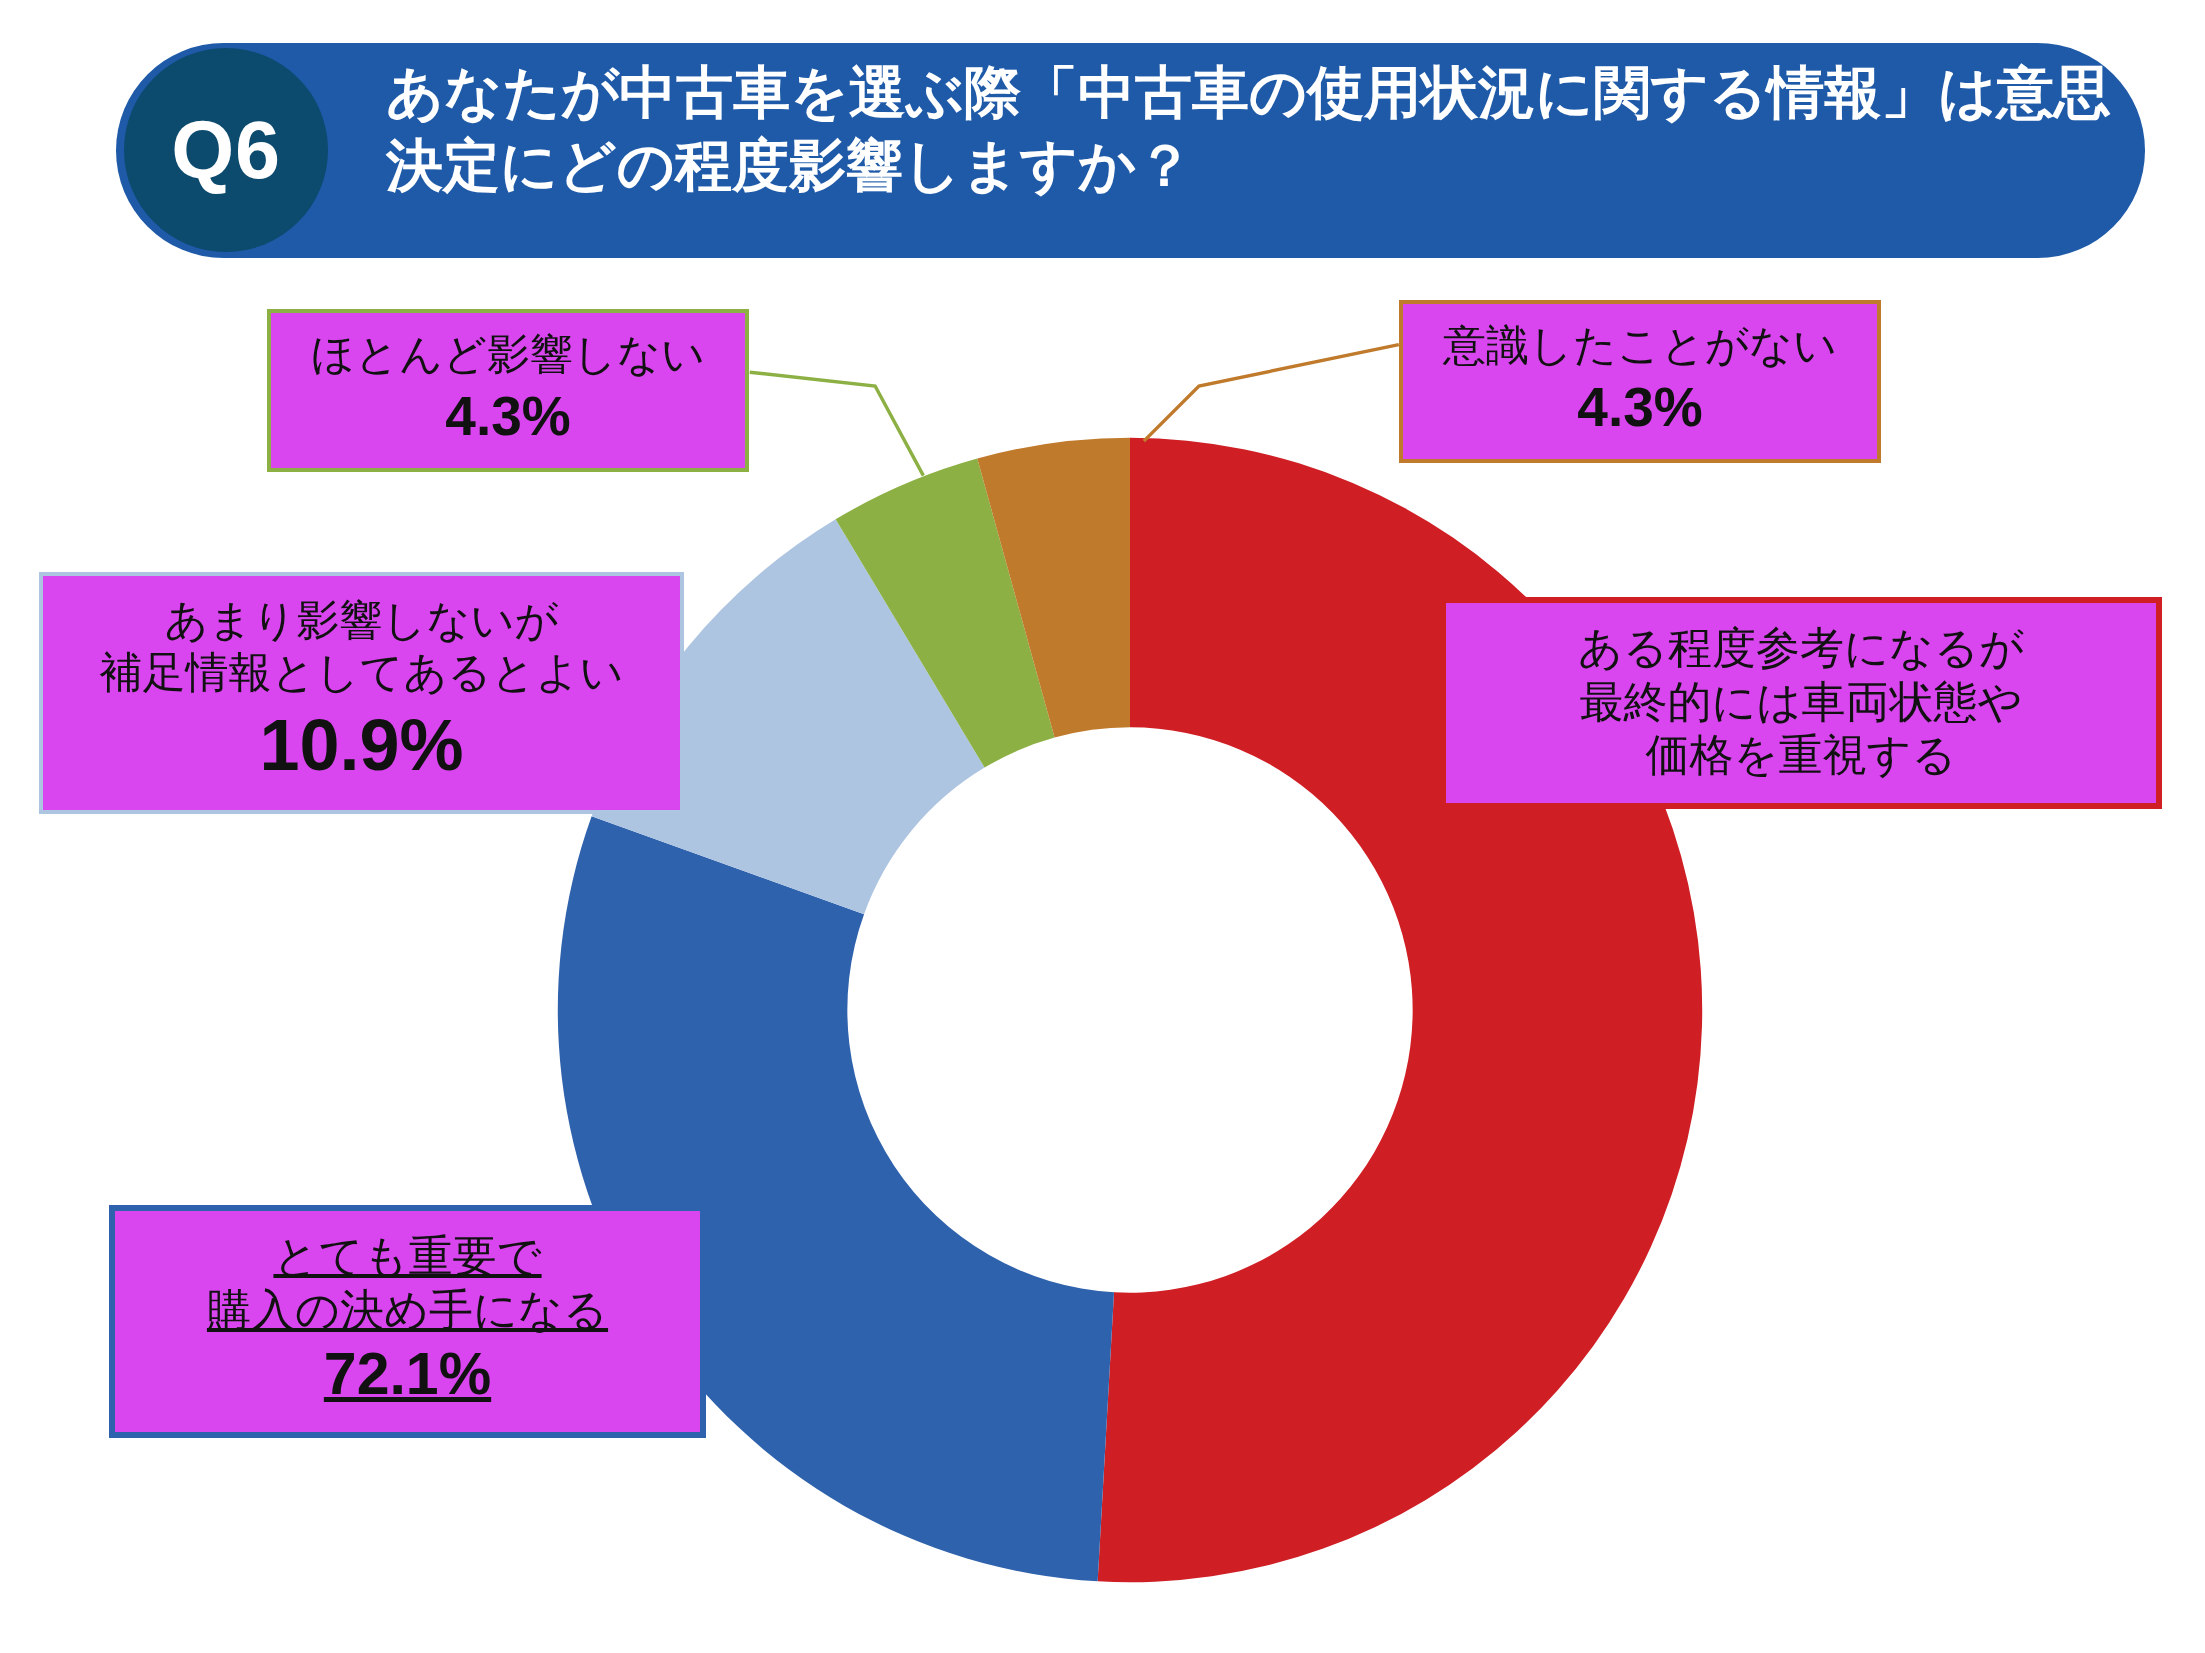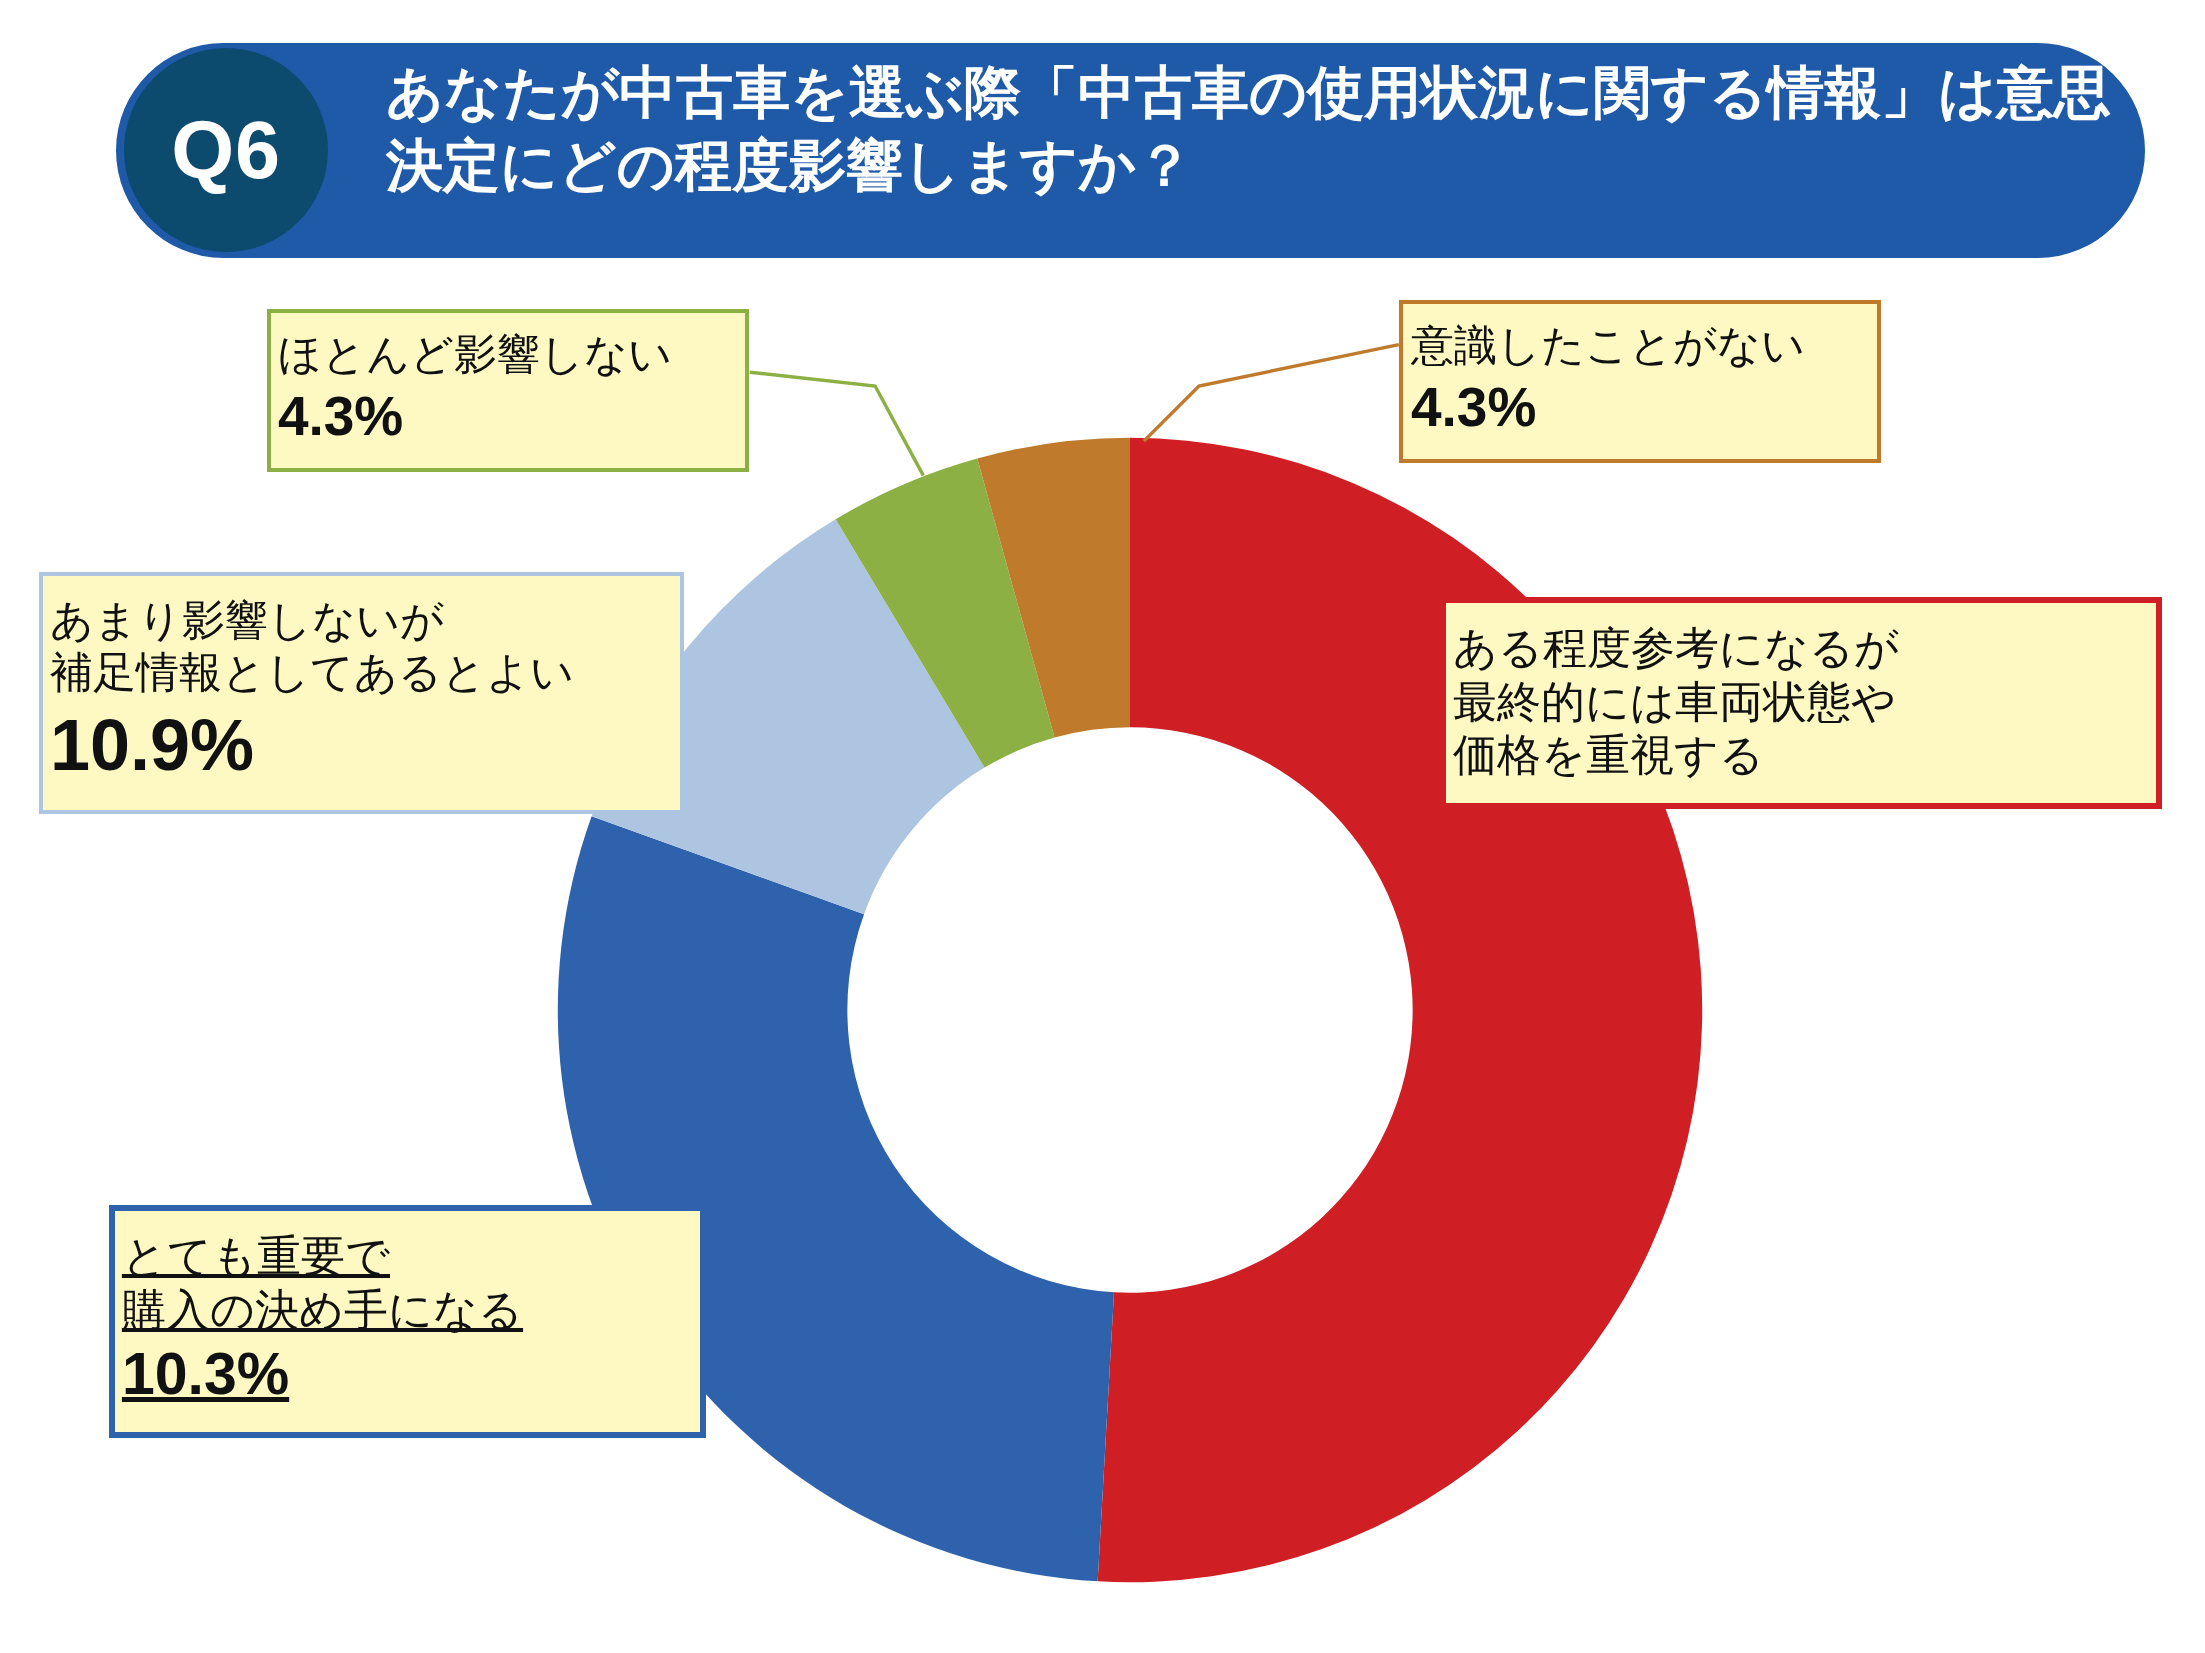--- a/index.html
+++ b/index.html
@@ -68,21 +68,22 @@
   #donut-svg {
     display: block;
     width: 1172px;
     height: 1172px;
   }
 
   
   .callout {
     position: absolute;
     box-sizing: border-box;
-    background: #fef9c3;
+    background: #d946ef;
+    text-align: center;
     color: #111111;
     line-height: 1.22;
   }
   .callout .lbl {
     display: block;
     font-size: 41px;
     font-weight: normal;
     white-space: pre-line;
   }
   .callout .val {
@@ -191,21 +192,21 @@
 
 <div class="callout" id="callout-amari">
   <span class="lbl">あまり影響しないが
 補足情報としてあるとよい</span>
   <span class="val">10.9%</span>
 </div>
 
 <div class="callout" id="callout-totemo">
   <span class="lbl">とても重要で
 購入の決め手になる</span>
-  <span class="val">10.3%</span>
+  <span class="val">72.1%</span>
 </div>
 
 <div class="callout" id="callout-aruteido">
   <span class="lbl">ある程度参考になるが
 最終的には車両状態や
 価格を重視する</span>
 </div>
 
 
 </body></html>

